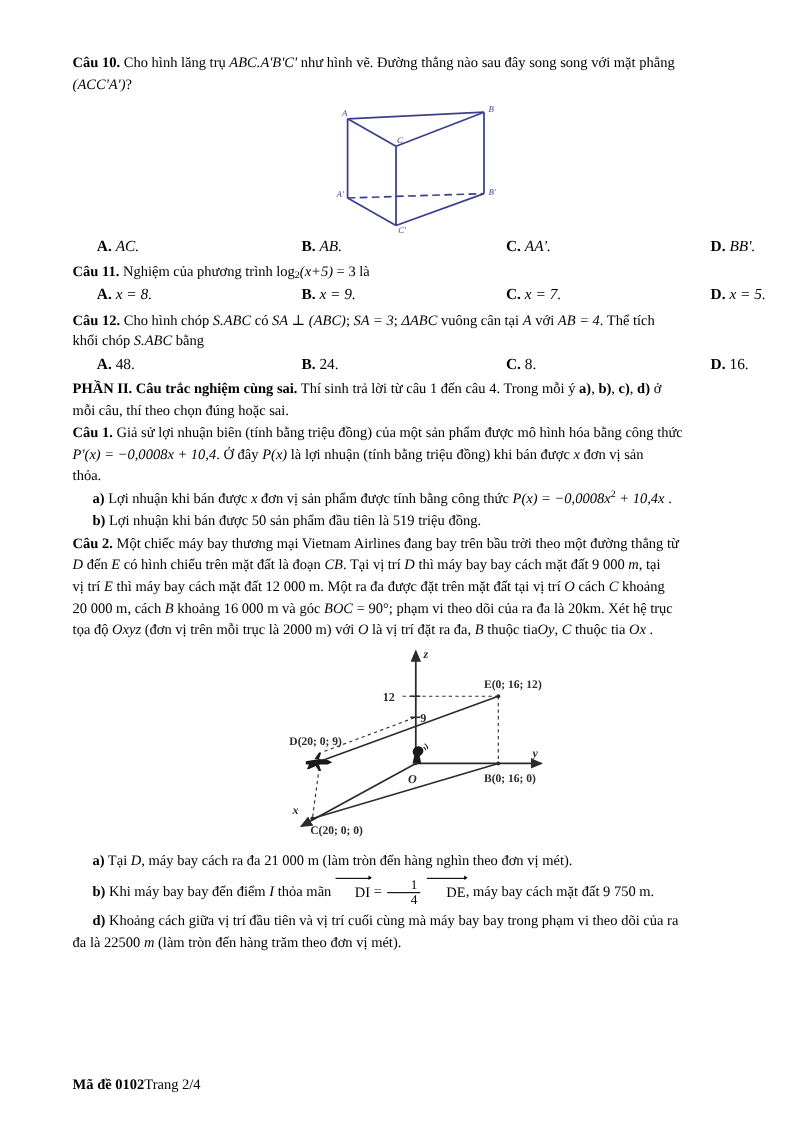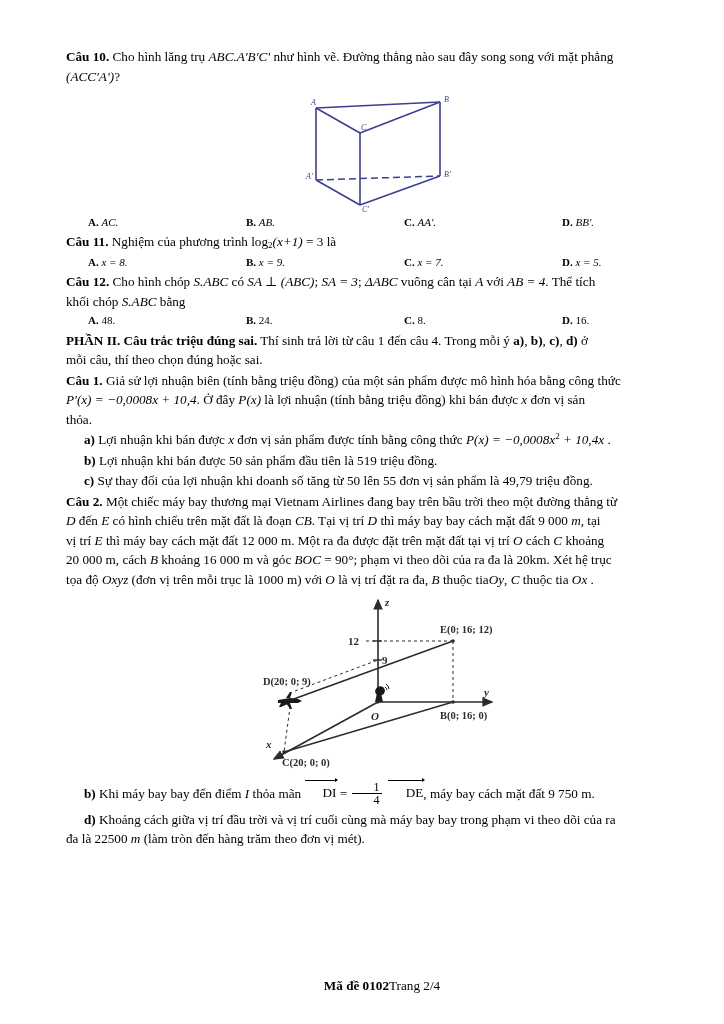--- a/index.html
+++ b/index.html
@@ -35,23 +35,24 @@
     margin: 0 0 1px 0;
   }
   .q-label { font-weight: bold; }
   .it { font-style: italic; }
   .indent { text-indent: 18px; }
 
   
   .options {
     display: flex;
     width: 100%;
-    font-size: 11px;
+    font-size: 14px;
     margin: 2px 0 2px 0;
     line-height: 1.4;
+    gap: 28px;
   }
   .options .opt {
     flex: 0 0 25%;
     padding-left: 22px;
     box-sizing: border-box;
     white-space: nowrap;
   }
   .options .opt .ltr { font-weight: bold; }
 
   
@@ -103,21 +104,21 @@
     margin: 4px 0 6px 0;
   }
   .fig-axes svg { position: absolute; left: 172px; top: 0; }
 
   .footer {
     position: absolute;
     left: 48px;
     right: 44px;
     top: 978px;
     display: flex;
-    justify-content: center;
+    justify-content: flex-start;
     font-size: 13.2px;
   }
 </style>
 </head>
 <body>
 
 <div class="page">
   <div class="content">
 
     <div class="para">
@@ -154,21 +155,21 @@
 
     <div class="options">
       <div class="opt"><span class="ltr">A.</span> <span class="math">AC.</span></div>
       <div class="opt"><span class="ltr">B.</span> <span class="math">AB.</span></div>
       <div class="opt"><span class="ltr">C.</span> <span class="math">AA'.</span></div>
       <div class="opt"><span class="ltr">D.</span> <span class="math">BB'.</span></div>
     </div>
 
     <div class="para">
       <span class="q-label">Câu 11.</span>
-      <span>Nghiệm của phương trình </span><span class="math"><span class="up">log</span><sub class="sm">2</sub><span>(x+1)</span> <span class="up">= 3</span></span><span> là</span>
+      <span>Nghiệm của phương trình </span><span class="math"><span class="up">log</span><sub class="sm">2</sub><span>(x+5)</span> <span class="up">= 3</span></span><span> là</span>
     </div>
 
     <div class="options">
       <div class="opt"><span class="ltr">A.</span> <span class="math">x = 8.</span></div>
       <div class="opt"><span class="ltr">B.</span> <span class="math">x = 9.</span></div>
       <div class="opt"><span class="ltr">C.</span> <span class="math">x = 7.</span></div>
       <div class="opt"><span class="ltr">D.</span> <span class="math">x = 5.</span></div>
     </div>
 
     <div class="para">
@@ -179,21 +180,21 @@
     </div>
 
     <div class="options">
       <div class="opt"><span class="ltr">A.</span> <span>48.</span></div>
       <div class="opt"><span class="ltr">B.</span> <span>24.</span></div>
       <div class="opt"><span class="ltr">C.</span> <span>8.</span></div>
       <div class="opt"><span class="ltr">D.</span> <span>16.</span></div>
     </div>
 
     <div class="para">
-      <span class="q-label">PHẦN II. Câu trắc triệu đúng sai.</span><span> Thí sinh trả lời từ câu 1 đến câu 4. Trong mỗi ý </span><span class="q-label">a)</span><span>, </span><span class="q-label">b)</span><span>, </span><span class="q-label">c)</span><span>, </span><span class="q-label">d)</span><span> ở</span>
+      <span class="q-label">PHẦN II. Câu trắc nghiệm cùng sai.</span><span> Thí sinh trả lời từ câu 1 đến câu 4. Trong mỗi ý </span><span class="q-label">a)</span><span>, </span><span class="q-label">b)</span><span>, </span><span class="q-label">c)</span><span>, </span><span class="q-label">d)</span><span> ở</span>
       <br>
       <span>mỗi câu, thí theo chọn đúng hoặc sai.</span>
     </div>
 
     <div class="para">
       <span class="q-label">Câu 1.</span>
       <span>Giả sử lợi nhuận biên (tính bằng triệu đồng) của một sản phẩm được mô hình hóa bằng công thức</span>
       <br>
       <span class="math">P'(x) = −0,0008x + 10,4</span><span>. Ở đây </span><span class="math">P(x)</span><span> là lợi nhuận (tính bằng triệu đồng) khi bán được </span><span class="math">x</span><span> đơn vị sản</span>
       <br>
@@ -203,37 +204,33 @@
     <div class="para indent">
       <span class="q-label">a)</span>
       <span>Lợi nhuận khi bán được </span><span class="math">x</span><span> đơn vị sản phẩm được tính bằng công thức </span><span class="math">P(<span class="it">x</span>) = −0,0008<span class="it">x</span><sup class="sm">2</sup> + 10,4<span class="it">x</span></span><span> .</span>
     </div>
 
     <div class="para indent">
       <span class="q-label">b)</span>
       <span>Lợi nhuận khi bán được 50 sản phẩm đầu tiên là 519 triệu đồng.</span>
     </div>
 
-    <div class="para indent">
-      <span class="q-label">c)</span>
-      <span>Sự thay đổi của lợi nhuận khi doanh số tăng từ 50 lên 55 đơn vị sản phẩm là 49,79 triệu đồng.</span>
-    </div>
 
 
     <div class="para">
       <span class="q-label">Câu 2.</span>
       <span>Một chiếc máy bay thương mại Vietnam Airlines đang bay trên bầu trời theo một đường thẳng từ</span>
       <br>
       <span class="math">D</span><span> đến </span><span class="math">E</span><span> có hình chiếu trên mặt đất là đoạn </span><span class="math">CB</span><span>. Tại vị trí </span><span class="math">D</span><span> thì máy bay bay cách mặt đất 9 000 </span><span class="math">m</span><span>, tại</span>
       <br>
       <span>vị trí </span><span class="math">E</span><span> thì máy bay cách mặt đất 12 000 m. Một ra đa được đặt trên mặt đất tại vị trí </span><span class="math">O</span><span> cách </span><span class="math">C</span><span> khoảng</span>
       <br>
       <span>20 000 m, cách </span><span class="math">B</span><span> khoảng 16 000 m và góc </span><span class="math">BOC</span><span> = 90°</span><span>; phạm vi theo dõi của ra đa là 20km. Xét hệ trục</span>
       <br>
-      <span>tọa độ </span><span class="math">Oxyz</span><span> (đơn vị trên mỗi trục là 1000 m) với </span><span class="math">O</span><span> là vị trí đặt ra đa, </span><span class="math">B</span><span> thuộc tia</span><span class="math">Oy</span><span>, </span><span class="math">C</span><span> thuộc tia </span><span class="math">Ox</span><span> .</span>
+      <span>tọa độ </span><span class="math">Oxyz</span><span> (đơn vị trên mỗi trục là 2000 m) với </span><span class="math">O</span><span> là vị trí đặt ra đa, </span><span class="math">B</span><span> thuộc tia</span><span class="math">Oy</span><span>, </span><span class="math">C</span><span> thuộc tia </span><span class="math">Ox</span><span> .</span>
     </div>
 
     <div class="fig-axes">
       <svg width="300" height="180" viewBox="0 0 300 180">
         <defs>
           <marker id="arr" markerWidth="7" markerHeight="7" refX="6" refY="3" orient="auto">
             <path d="M0,0 L7,3 L0,6 z" fill="#2b2b2b"></path>
           </marker>
         </defs>
 
@@ -282,30 +279,34 @@
         <circle cx="215" cy="47" r="1.8" fill="#2b2b2b"></circle>
         <text x="202" y="39" font-family="Liberation Serif, serif" font-size="10.5" font-weight="bold" fill="#2b2b2b">E(0; 16; 12)</text>
         <text x="25" y="91" font-family="Liberation Serif, serif" font-size="10.5" font-weight="bold" fill="#2b2b2b">D(20; 0; 9)</text>
         <circle cx="215" cy="108" r="1.8" fill="#2b2b2b"></circle>
         <text x="202" y="125" font-family="Liberation Serif, serif" font-size="10.5" font-weight="bold" fill="#2b2b2b">B(0; 16; 0)</text>
         <circle cx="46" cy="158" r="1.8" fill="#2b2b2b"></circle>
         <text x="44" y="172" font-family="Liberation Serif, serif" font-size="10.5" font-weight="bold" fill="#2b2b2b">C(20; 0; 0)</text>
       </svg>
     </div>
 
+    <div class="para indent">
+      <span class="q-label">a)</span>
+      <span>Tại </span><span class="math">D</span><span>, máy bay cách ra đa 21 000 m (làm tròn đến hàng nghìn theo đơn vị mét).</span>
+    </div>
 
     <div class="para indent" style="margin-top:7px;">
       <span class="q-label">b)</span>
       <span>Khi máy bay bay đến điểm </span><span class="math">I</span><span> thỏa mãn </span><span class="vec"><span>DI</span><span class="tip"></span></span> <span class="up">=</span> <span class="frac"><span class="num">1</span><span class="den">4</span></span> <span class="vec"><span>DE</span><span class="tip"></span></span><span>, máy bay cách mặt đất 9 750 m.</span>
     </div>
 
 
     <div class="para indent" style="margin-top:3px;">
       <span class="q-label">d)</span>
-      <span>Khoảng cách giữa vị trí đầu trời và vị trí cuối cùng mà máy bay bay trong phạm vi theo dõi của ra</span>
+      <span>Khoảng cách giữa vị trí đầu tiên và vị trí cuối cùng mà máy bay bay trong phạm vi theo dõi của ra</span>
       <br>
       <span>đa là 22500 </span><span class="math">m</span><span> (làm tròn đến hàng trăm theo đơn vị mét).</span>
     </div>
 
   </div>
 
   <div class="footer">
     <span class="q-label">Mã đề 0102</span>
     <span>Trang 2/4</span>
   </div>

